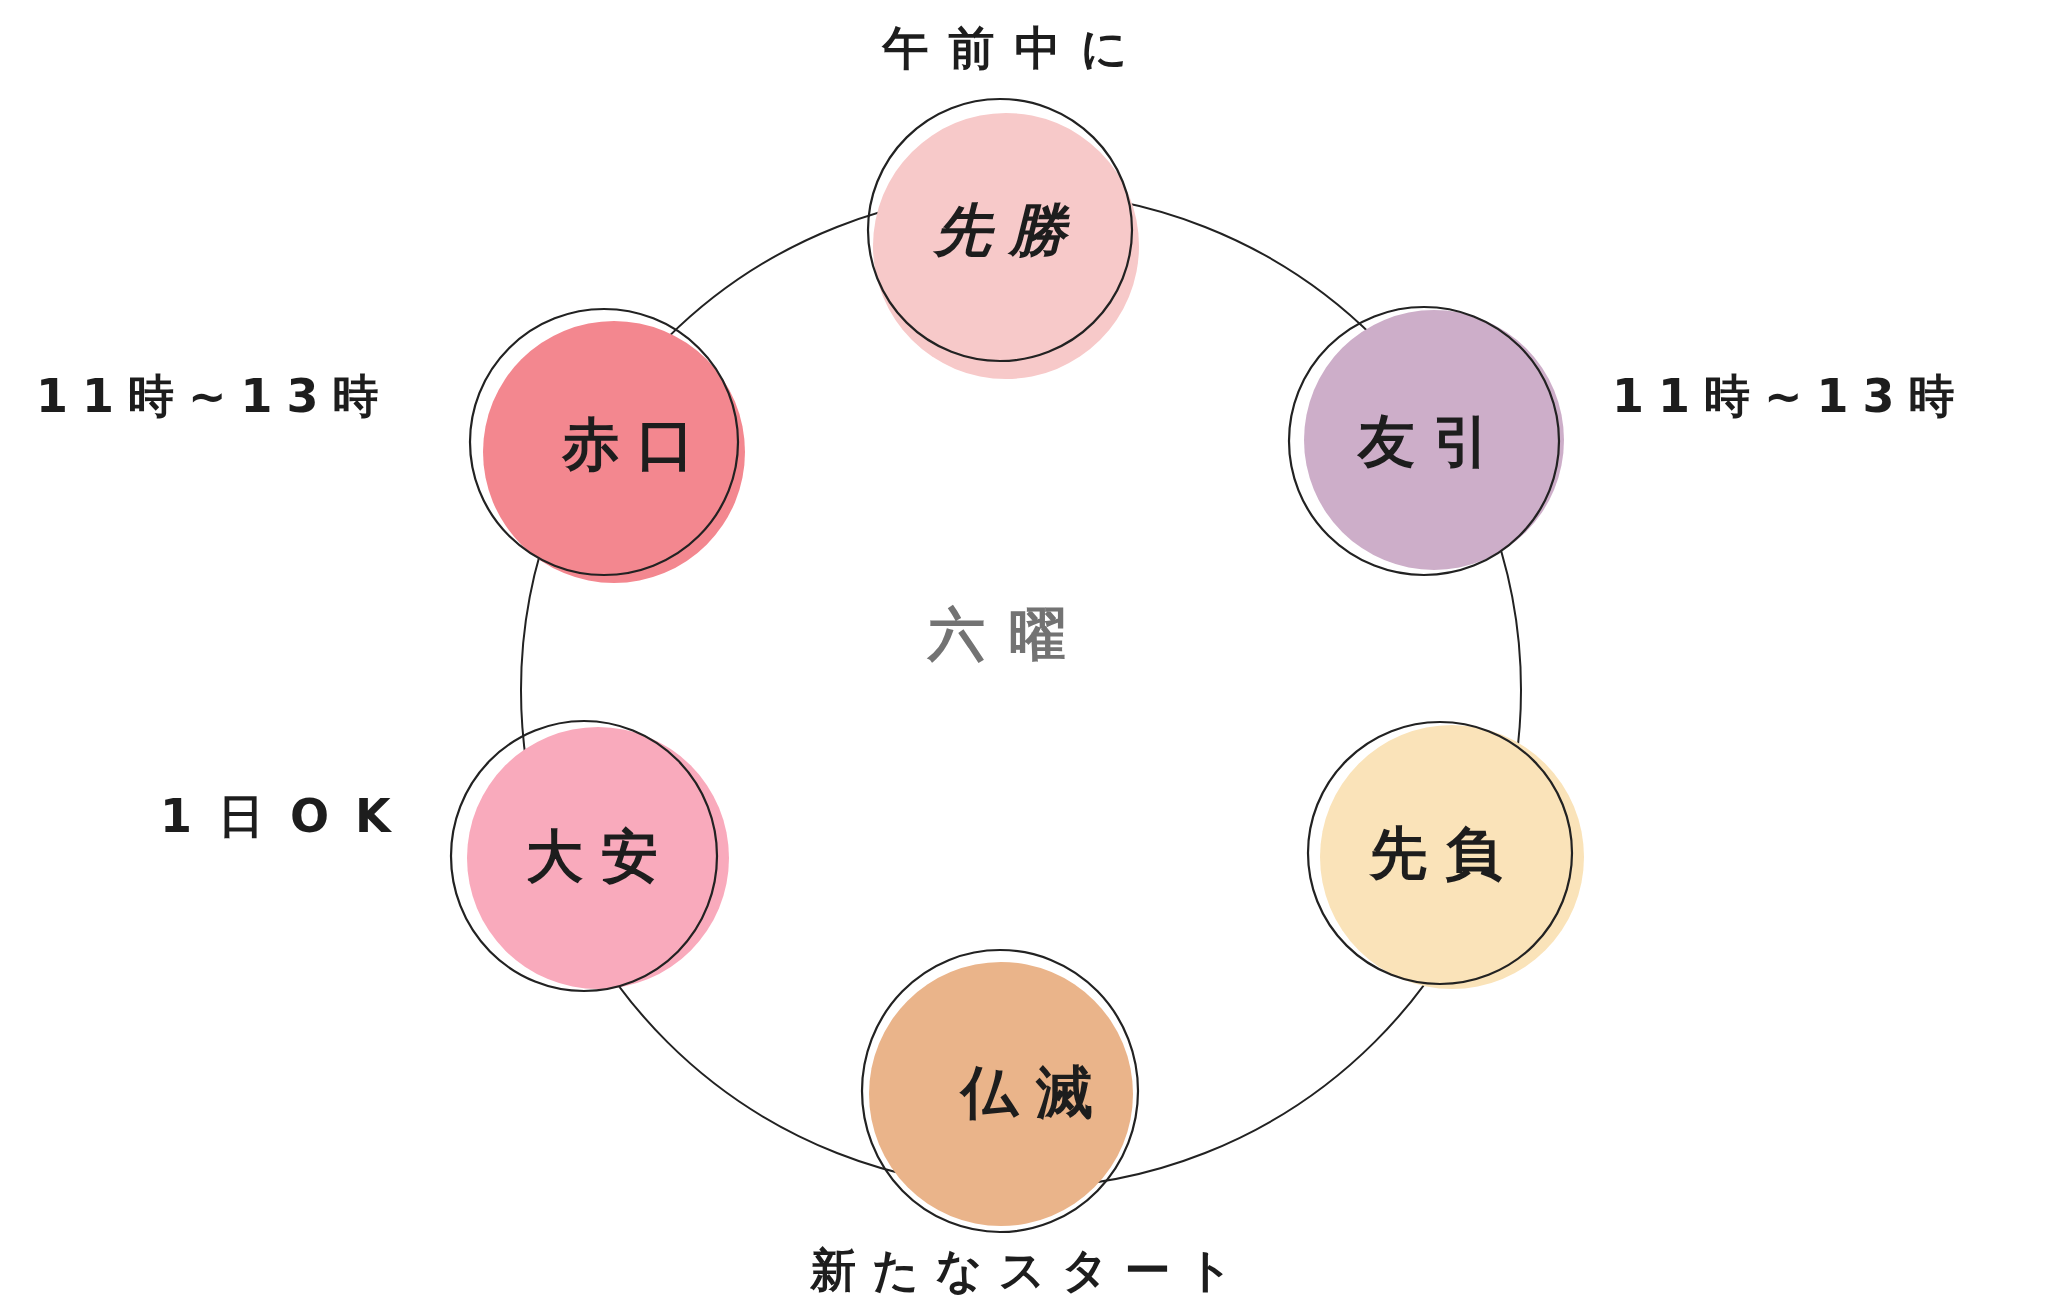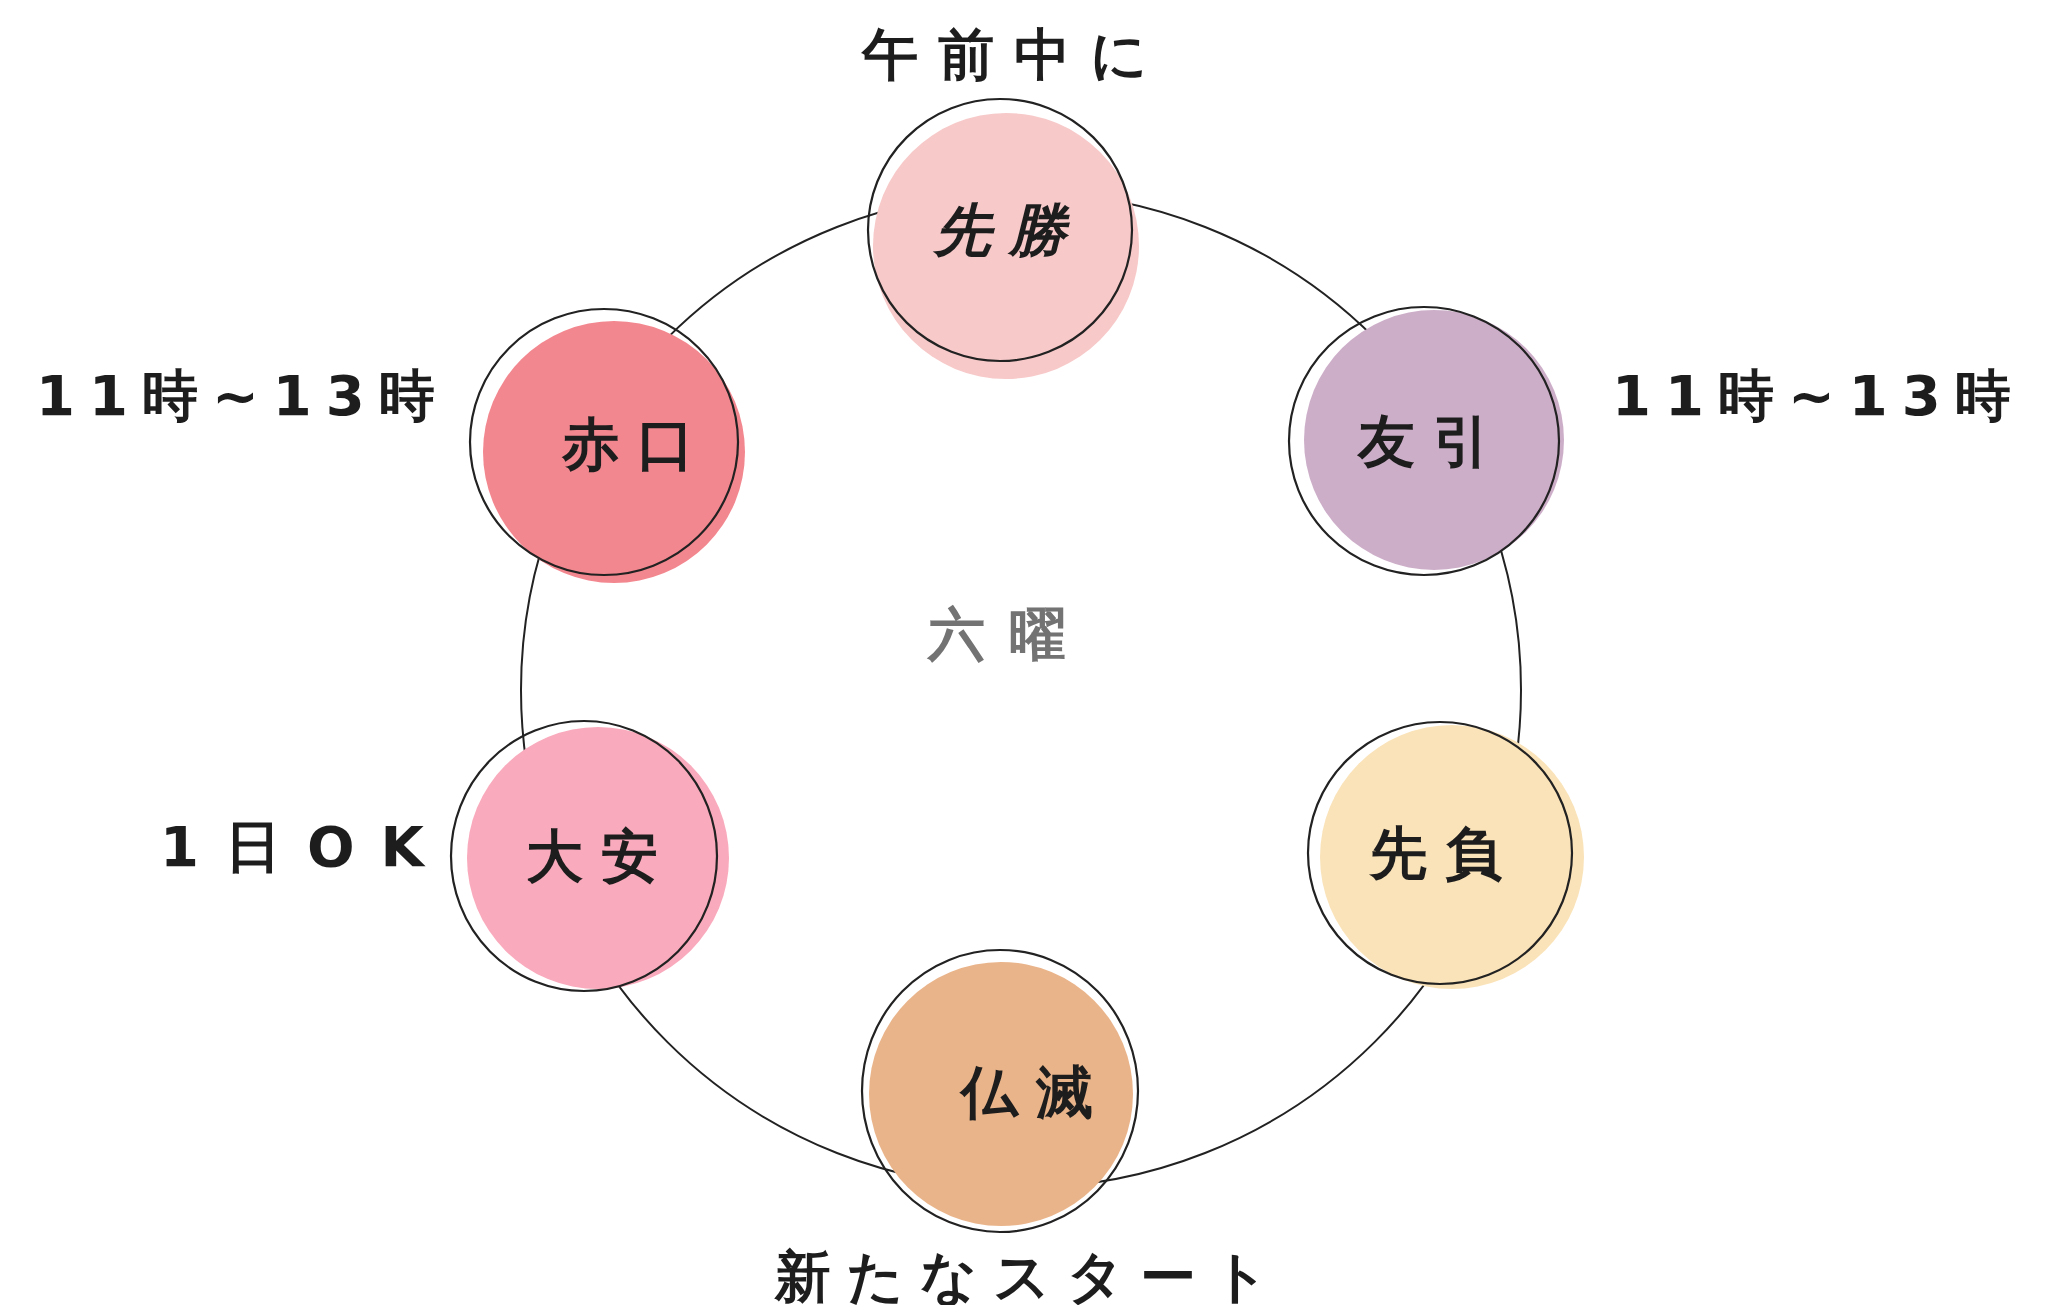--- a/index.html
+++ b/index.html
@@ -36,21 +36,21 @@
     font-size: 57px;
     font-weight: 700;
     letter-spacing: 18px;
     padding-left: 18px;
     line-height: 1;
     white-space: nowrap;
     color: #1d1d1d;
   }
   .note {
     position: absolute;
-    font-size: 56px;
+    font-size: 46px;
     font-weight: 700;
     letter-spacing: 14px;
     line-height: 1.25;
     white-space: nowrap;
     color: #1d1d1d;
   }
   .note .line { display: block; }
   #note-top {
     top: 20px;
     left: 1005px;
@@ -68,21 +68,21 @@
     left: 1618px;
   }
   #note-bottom {
     top: 1242px;
     left: 1022px;
     transform: translateX(-50%);
     letter-spacing: 16px;
     padding-left: 16px;
   }
   #note-left {
-    top: 812px;
+    top: 788px;
     left: 160px;
     letter-spacing: 26px;
   }
   #note-top-left {
     top: 356px;
     left: 36px;
     line-height: 80px;
   }
   #center-label {
     position: absolute;

